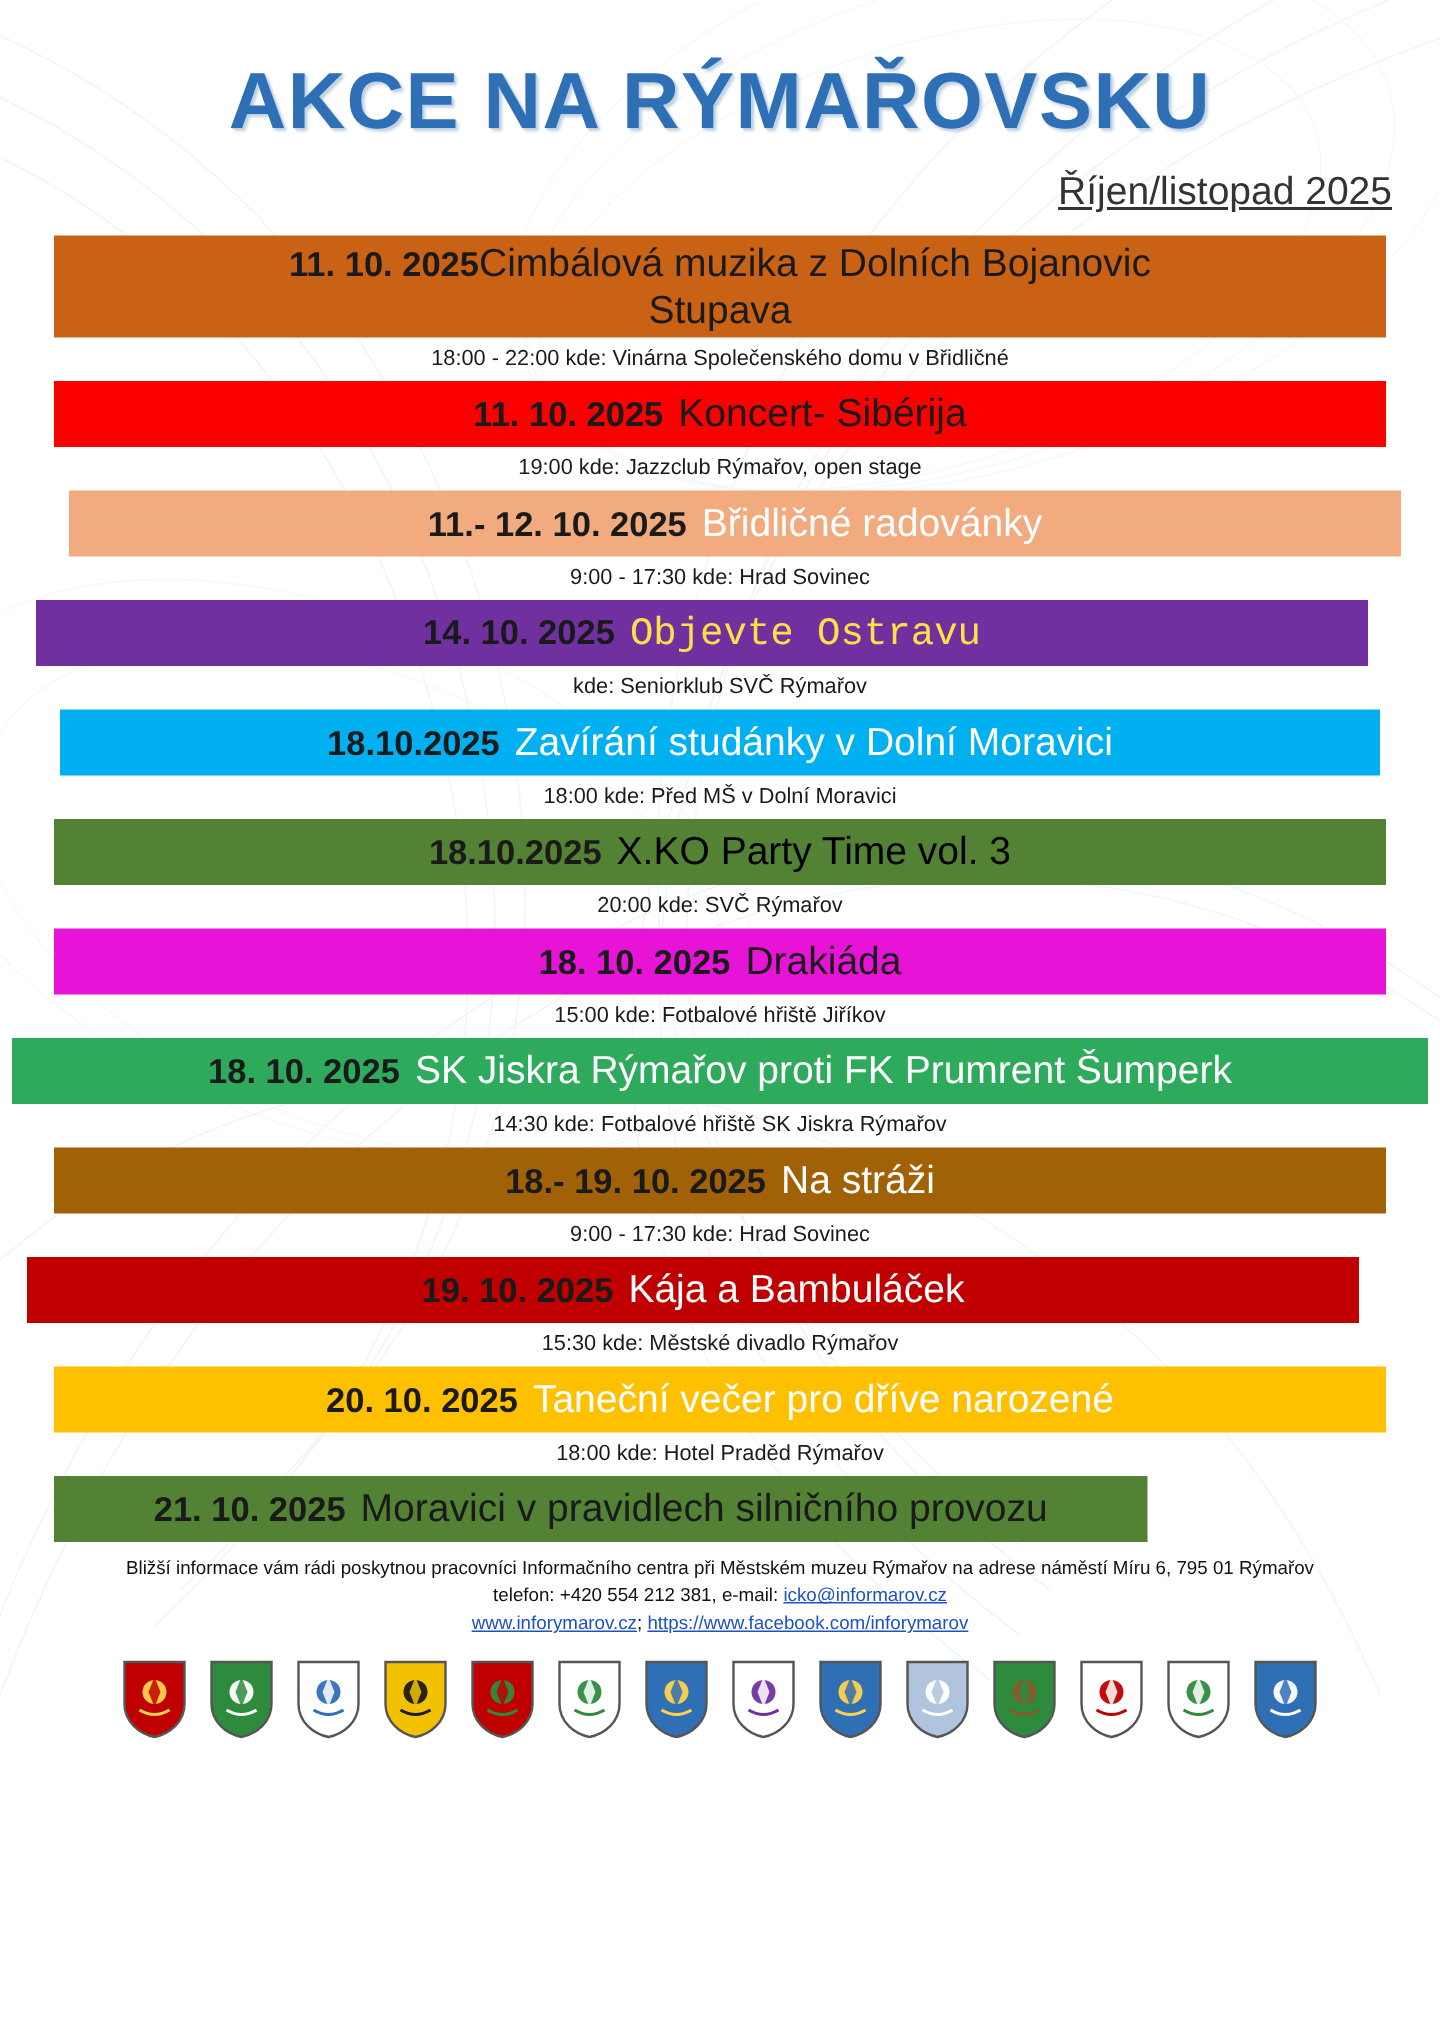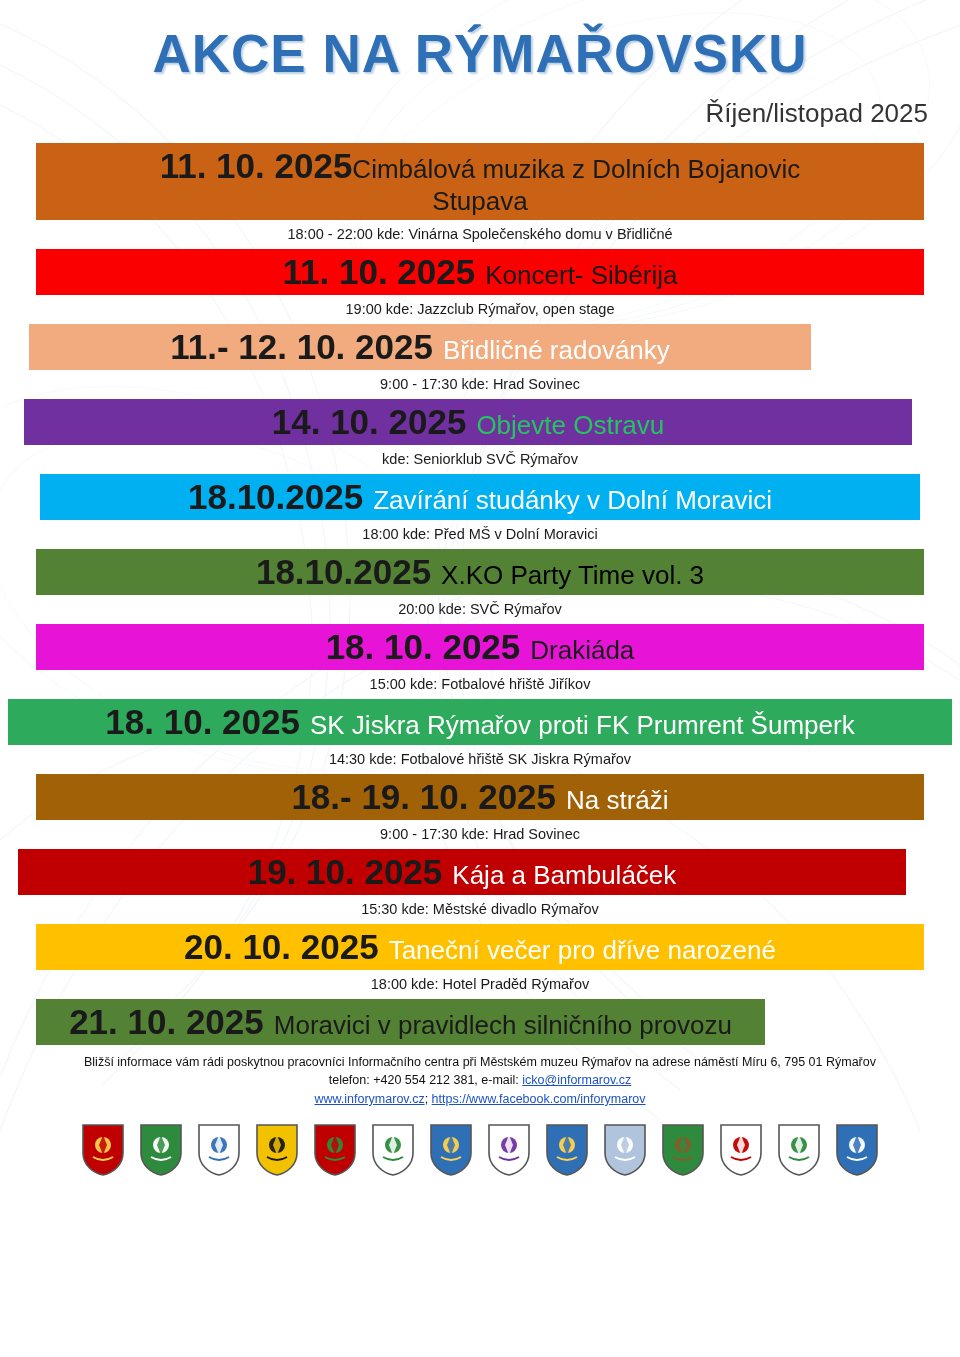--- a/index.html
+++ b/index.html
@@ -19,55 +19,56 @@
   
   .bg-deco {
     position: absolute;
     top: -120px; left: -60px;
     width: 1100px; height: 1250px;
     opacity: 0.55;
     pointer-events: none;
   }
   .header {
     position: relative;
-    padding-top: 26px;
+    padding-top: 40px;
     text-align: center;
   }
   .title {
     font-size: 53px;
     font-weight: bold;
     letter-spacing: 1px;
     color: #2f6fb5;
     text-shadow: 1px 1px 0 #bcd4ea, 2px 2px 2px rgba(120,150,180,0.45);
     line-height: 1.05;
     margin: 0;
   }
   .subtitle {
     margin-top: 16px;
     padding-right: 32px;
     text-align: right;
     font-size: 26px;
     color: #333333;
+    text-decoration: underline;
   }
   .events {
     position: relative;
     margin-top: 14px;
   }
   .event { position: relative; }
   .event-bar {
     display: flex;
     align-items: center;
     justify-content: center;
     min-height: 44px;
     padding: 3px 10px;
     text-align: center;
   }
   .event-bar.two-line { flex-direction: column; }
   .event-date {
-    font-size: 35px;
+    font-size: 23px;
     font-weight: bold;
     white-space: nowrap;
   }
   .event-name {
     font-size: 26px;
     font-weight: normal;
     margin-left: 10px;
   }
   .event-bar.two-line .event-name { margin-left: 0; }
   .event-line1 { display: flex; align-items: baseline; justify-content: center; }
@@ -147,33 +148,33 @@
       <div class="event">
         <div class="event-bar" style="background: rgb(251, 0, 0); margin-left: 36px; width: 888px;">
           <div class="event-line1">
             <span class="event-date" style="color: rgb(26, 26, 26);">11. 10. 2025</span>
             <span class="event-name" style="color: rgb(26, 26, 26);">Koncert- Sibérija</span>
           </div>
         </div>
         <div class="event-meta">19:00 kde: Jazzclub Rýmařov, open stage</div>
       </div>
       <div class="event">
-        <div class="event-bar" style="background: rgb(242, 171, 127); margin-left: 29px; width: 782px;">
+        <div class="event-bar" style="background: rgb(242, 171, 127); margin-left: 46px; width: 888px;">
           <div class="event-line1">
             <span class="event-date" style="color: rgb(26, 26, 26);">11.- 12. 10. 2025</span>
             <span class="event-name" style="color: rgb(255, 255, 255);">Břidličné radovánky</span>
           </div>
         </div>
         <div class="event-meta">9:00 - 17:30 kde: Hrad Sovinec</div>
       </div>
       <div class="event">
         <div class="event-bar" style="background: rgb(112, 48, 160); margin-left: 24px; width: 888px;">
           <div class="event-line1">
             <span class="event-date" style="color: rgb(26, 26, 26);">14. 10. 2025</span>
-            <span class="event-name" style="color: #22c55e;">Objevte Ostravu</span>
+            <span class="event-name" style="color: #fde047; font-family: Liberation Mono, monospace;">Objevte Ostravu</span>
           </div>
         </div>
         <div class="event-meta">kde: Seniorklub SVČ Rýmařov</div>
       </div>
       <div class="event">
         <div class="event-bar" style="background: rgb(0, 176, 240); margin-left: 40px; width: 880px;">
           <div class="event-line1">
             <span class="event-date" style="color: rgb(26, 26, 26);">18.10.2025</span>
             <span class="event-name" style="color: rgb(255, 255, 255);">Zavírání studánky v Dolní Moravici</span>
           </div>

